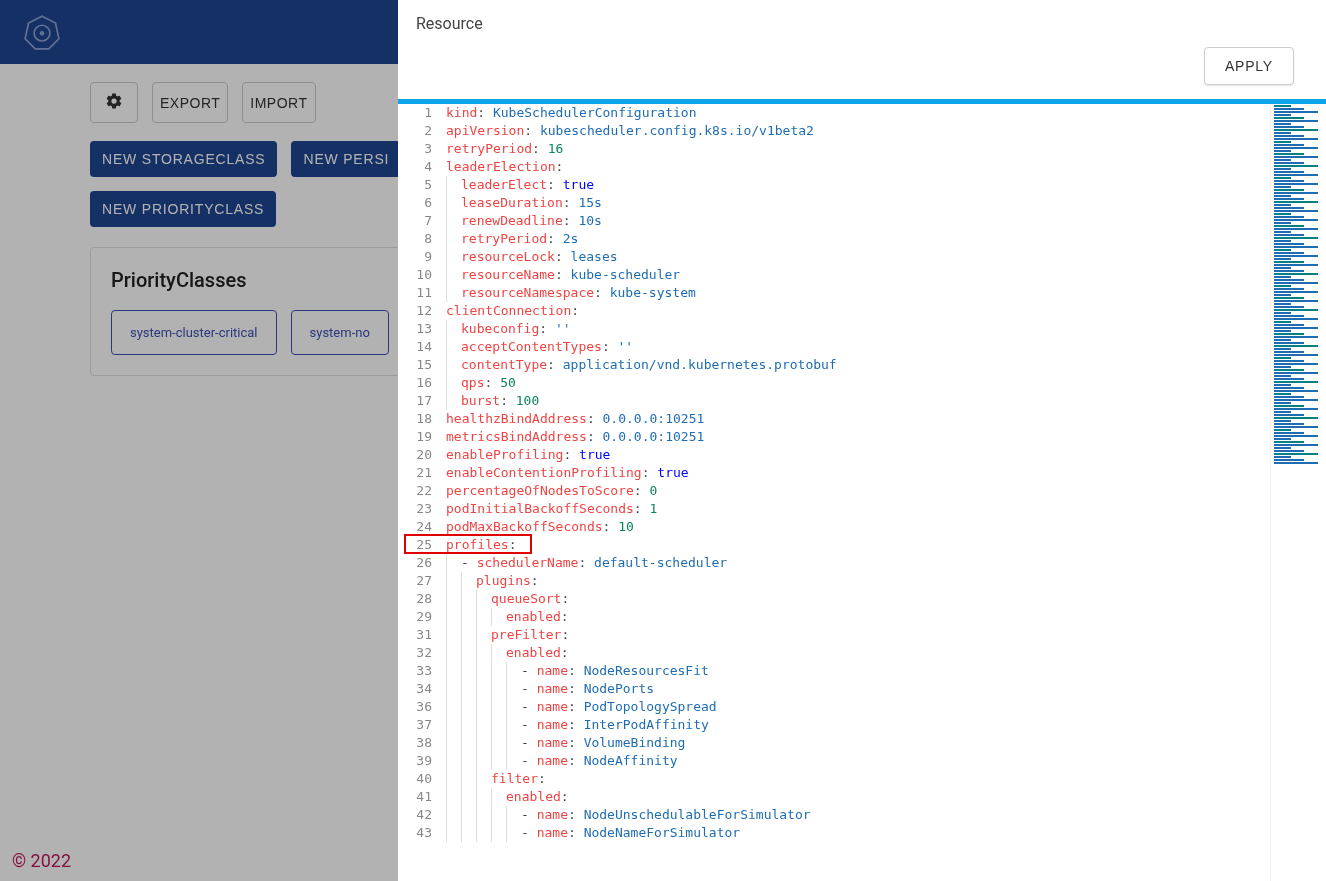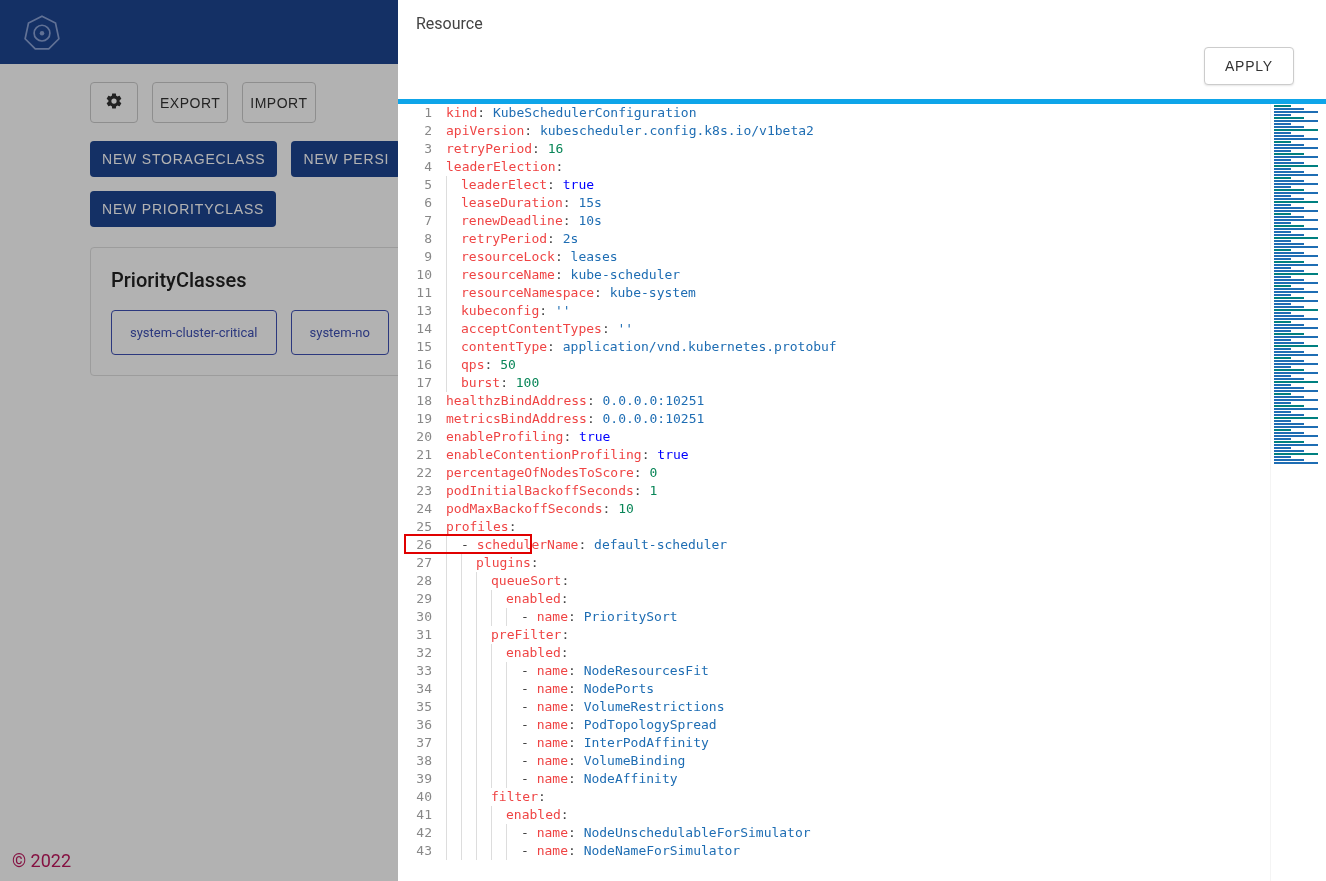--- a/index.html
+++ b/index.html
@@ -116,43 +116,42 @@
         <div class="code-line" id="line-2"><span class="gutter">2</span><span class="line-content"><span class="tok-key">apiVersion</span><span class="tok-punct">: </span><span class="tok-str">kubescheduler.config.k8s.io/v1beta2</span></span></div>
         <div class="code-line" id="line-3"><span class="gutter">3</span><span class="line-content"><span class="tok-key">retryPeriod</span><span class="tok-punct">: </span><span class="tok-num">16</span></span></div>
         <div class="code-line" id="line-4"><span class="gutter">4</span><span class="line-content"><span class="tok-key">leaderElection</span><span class="tok-punct">:</span></span></div>
         <div class="code-line" id="line-5"><span class="gutter">5</span><span class="line-content"><span class="guide"></span><span class="tok-key">leaderElect</span><span class="tok-punct">: </span><span class="tok-bool">true</span></span></div>
         <div class="code-line" id="line-6"><span class="gutter">6</span><span class="line-content"><span class="guide"></span><span class="tok-key">leaseDuration</span><span class="tok-punct">: </span><span class="tok-str">15s</span></span></div>
         <div class="code-line" id="line-7"><span class="gutter">7</span><span class="line-content"><span class="guide"></span><span class="tok-key">renewDeadline</span><span class="tok-punct">: </span><span class="tok-str">10s</span></span></div>
         <div class="code-line" id="line-8"><span class="gutter">8</span><span class="line-content"><span class="guide"></span><span class="tok-key">retryPeriod</span><span class="tok-punct">: </span><span class="tok-str">2s</span></span></div>
         <div class="code-line" id="line-9"><span class="gutter">9</span><span class="line-content"><span class="guide"></span><span class="tok-key">resourceLock</span><span class="tok-punct">: </span><span class="tok-str">leases</span></span></div>
         <div class="code-line" id="line-10"><span class="gutter">10</span><span class="line-content"><span class="guide"></span><span class="tok-key">resourceName</span><span class="tok-punct">: </span><span class="tok-str">kube-scheduler</span></span></div>
         <div class="code-line" id="line-11"><span class="gutter">11</span><span class="line-content"><span class="guide"></span><span class="tok-key">resourceNamespace</span><span class="tok-punct">: </span><span class="tok-str">kube-system</span></span></div>
+        <div class="code-line" id="line-12"><span class="gutter">12</span><span class="line-content"><span class="tok-key">clientConnection</span><span class="tok-punct">:</span></span></div>
         <div class="code-line" id="line-13"><span class="gutter">13</span><span class="line-content"><span class="guide"></span><span class="tok-key">kubeconfig</span><span class="tok-punct">: </span><span class="tok-str">''</span></span></div>
         <div class="code-line" id="line-14"><span class="gutter">14</span><span class="line-content"><span class="guide"></span><span class="tok-key">acceptContentTypes</span><span class="tok-punct">: </span><span class="tok-str">''</span></span></div>
         <div class="code-line" id="line-15"><span class="gutter">15</span><span class="line-content"><span class="guide"></span><span class="tok-key">contentType</span><span class="tok-punct">: </span><span class="tok-str">application/vnd.kubernetes.protobuf</span></span></div>
         <div class="code-line" id="line-16"><span class="gutter">16</span><span class="line-content"><span class="guide"></span><span class="tok-key">qps</span><span class="tok-punct">: </span><span class="tok-num">50</span></span></div>
         <div class="code-line" id="line-17"><span class="gutter">17</span><span class="line-content"><span class="guide"></span><span class="tok-key">burst</span><span class="tok-punct">: </span><span class="tok-num">100</span></span></div>
         <div class="code-line" id="line-18"><span class="gutter">18</span><span class="line-content"><span class="tok-key">healthzBindAddress</span><span class="tok-punct">: </span><span class="tok-str">0.0.0.0:10251</span></span></div>
         <div class="code-line" id="line-19"><span class="gutter">19</span><span class="line-content"><span class="tok-key">metricsBindAddress</span><span class="tok-punct">: </span><span class="tok-str">0.0.0.0:10251</span></span></div>
         <div class="code-line" id="line-20"><span class="gutter">20</span><span class="line-content"><span class="tok-key">enableProfiling</span><span class="tok-punct">: </span><span class="tok-bool">true</span></span></div>
         <div class="code-line" id="line-21"><span class="gutter">21</span><span class="line-content"><span class="tok-key">enableContentionProfiling</span><span class="tok-punct">: </span><span class="tok-bool">true</span></span></div>
         <div class="code-line" id="line-22"><span class="gutter">22</span><span class="line-content"><span class="tok-key">percentageOfNodesToScore</span><span class="tok-punct">: </span><span class="tok-num">0</span></span></div>
         <div class="code-line" id="line-23"><span class="gutter">23</span><span class="line-content"><span class="tok-key">podInitialBackoffSeconds</span><span class="tok-punct">: </span><span class="tok-num">1</span></span></div>
         <div class="code-line" id="line-24"><span class="gutter">24</span><span class="line-content"><span class="tok-key">podMaxBackoffSeconds</span><span class="tok-punct">: </span><span class="tok-num">10</span></span></div>
         <div class="code-line" id="line-25"><span class="gutter">25</span><span class="line-content"><span class="tok-key">profiles</span><span class="tok-punct">:</span></span></div>
         <div class="code-line" id="line-26"><span class="gutter">26</span><span class="line-content"><span class="guide"></span><span class="tok-dash">- </span><span class="tok-key">schedulerName</span><span class="tok-punct">: </span><span class="tok-str">default-scheduler</span></span></div>
         <div class="code-line" id="line-27"><span class="gutter">27</span><span class="line-content"><span class="guide"></span><span class="guide"></span><span class="tok-key">plugins</span><span class="tok-punct">:</span></span></div>
         <div class="code-line" id="line-28"><span class="gutter">28</span><span class="line-content"><span class="guide"></span><span class="guide"></span><span class="guide"></span><span class="tok-key">queueSort</span><span class="tok-punct">:</span></span></div>
         <div class="code-line" id="line-29"><span class="gutter">29</span><span class="line-content"><span class="guide"></span><span class="guide"></span><span class="guide"></span><span class="guide"></span><span class="tok-key">enabled</span><span class="tok-punct">:</span></span></div>
-        <div class="code-line" id="line-30"><span class="gutter">30</span><span class="line-content"><span class="guide"></span><span class="guide"></span><span class="guide"></span><span class="guide"></span><span class="guide"></span><span class="tok-dash">- </span><span class="tok-key">name</span><span class="tok-punct">: </span><span class="tok-str">PrioritySort</span></span></div>
         <div class="code-line" id="line-31"><span class="gutter">31</span><span class="line-content"><span class="guide"></span><span class="guide"></span><span class="guide"></span><span class="tok-key">preFilter</span><span class="tok-punct">:</span></span></div>
         <div class="code-line" id="line-32"><span class="gutter">32</span><span class="line-content"><span class="guide"></span><span class="guide"></span><span class="guide"></span><span class="guide"></span><span class="tok-key">enabled</span><span class="tok-punct">:</span></span></div>
         <div class="code-line" id="line-33"><span class="gutter">33</span><span class="line-content"><span class="guide"></span><span class="guide"></span><span class="guide"></span><span class="guide"></span><span class="guide"></span><span class="tok-dash">- </span><span class="tok-key">name</span><span class="tok-punct">: </span><span class="tok-str">NodeResourcesFit</span></span></div>
         <div class="code-line" id="line-34"><span class="gutter">34</span><span class="line-content"><span class="guide"></span><span class="guide"></span><span class="guide"></span><span class="guide"></span><span class="guide"></span><span class="tok-dash">- </span><span class="tok-key">name</span><span class="tok-punct">: </span><span class="tok-str">NodePorts</span></span></div>
-        <div class="code-line" id="line-35"><span class="gutter">35</span><span class="line-content"><span class="guide"></span><span class="guide"></span><span class="guide"></span><span class="guide"></span><span class="guide"></span><span class="tok-dash">- </span><span class="tok-key">name</span><span class="tok-punct">: </span><span class="tok-str">VolumeRestrictions</span></span></div>
         <div class="code-line" id="line-36"><span class="gutter">36</span><span class="line-content"><span class="guide"></span><span class="guide"></span><span class="guide"></span><span class="guide"></span><span class="guide"></span><span class="tok-dash">- </span><span class="tok-key">name</span><span class="tok-punct">: </span><span class="tok-str">PodTopologySpread</span></span></div>
         <div class="code-line" id="line-37"><span class="gutter">37</span><span class="line-content"><span class="guide"></span><span class="guide"></span><span class="guide"></span><span class="guide"></span><span class="guide"></span><span class="tok-dash">- </span><span class="tok-key">name</span><span class="tok-punct">: </span><span class="tok-str">InterPodAffinity</span></span></div>
         <div class="code-line" id="line-38"><span class="gutter">38</span><span class="line-content"><span class="guide"></span><span class="guide"></span><span class="guide"></span><span class="guide"></span><span class="guide"></span><span class="tok-dash">- </span><span class="tok-key">name</span><span class="tok-punct">: </span><span class="tok-str">VolumeBinding</span></span></div>
         <div class="code-line" id="line-39"><span class="gutter">39</span><span class="line-content"><span class="guide"></span><span class="guide"></span><span class="guide"></span><span class="guide"></span><span class="guide"></span><span class="tok-dash">- </span><span class="tok-key">name</span><span class="tok-punct">: </span><span class="tok-str">NodeAffinity</span></span></div>
         <div class="code-line" id="line-40"><span class="gutter">40</span><span class="line-content"><span class="guide"></span><span class="guide"></span><span class="guide"></span><span class="tok-key">filter</span><span class="tok-punct">:</span></span></div>
         <div class="code-line" id="line-41"><span class="gutter">41</span><span class="line-content"><span class="guide"></span><span class="guide"></span><span class="guide"></span><span class="guide"></span><span class="tok-key">enabled</span><span class="tok-punct">:</span></span></div>
         <div class="code-line" id="line-42"><span class="gutter">42</span><span class="line-content"><span class="guide"></span><span class="guide"></span><span class="guide"></span><span class="guide"></span><span class="guide"></span><span class="tok-dash">- </span><span class="tok-key">name</span><span class="tok-punct">: </span><span class="tok-str">NodeUnschedulableForSimulator</span></span></div>
         <div class="code-line" id="line-43"><span class="gutter">43</span><span class="line-content"><span class="guide"></span><span class="guide"></span><span class="guide"></span><span class="guide"></span><span class="guide"></span><span class="tok-dash">- </span><span class="tok-key">name</span><span class="tok-punct">: </span><span class="tok-str">NodeNameForSimulator</span></span></div>
       </div>
     <div class="highlight-box" id="hl-box" style="left: 6px; top: 430px; width: 128px; height: 20px;"></div>

